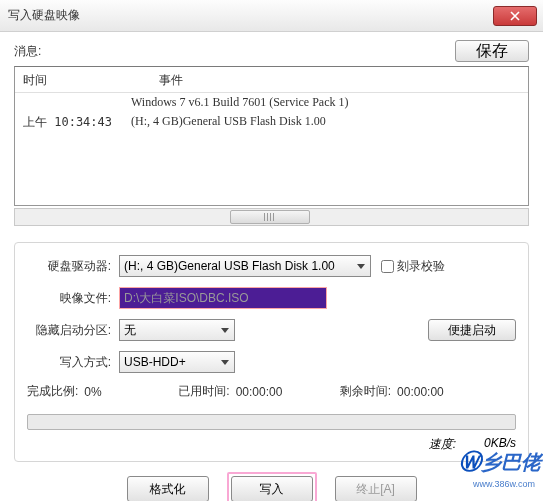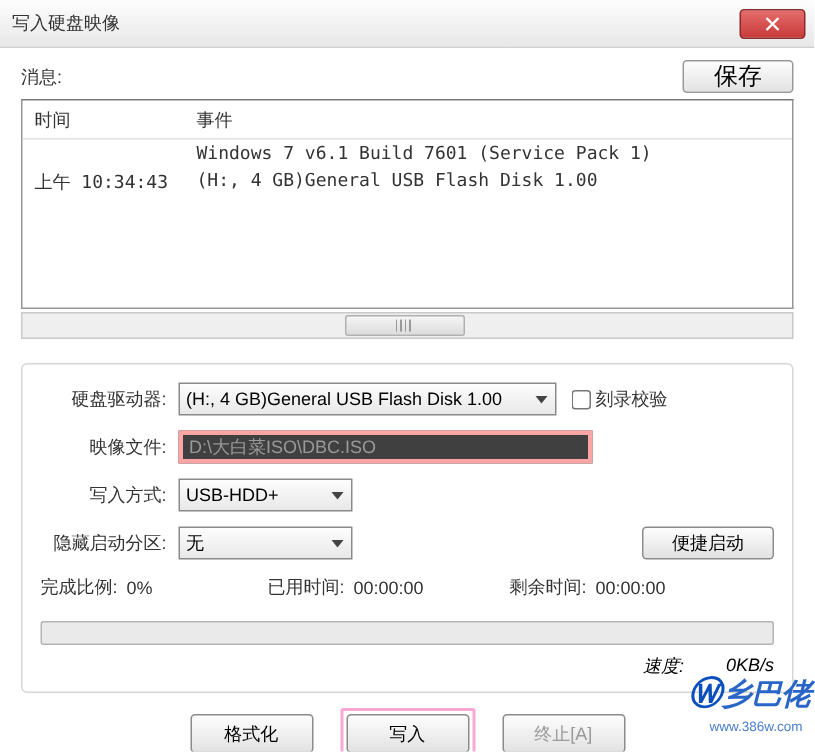--- a/index.html
+++ b/index.html
@@ -5,37 +5,37 @@
 * { box-sizing: border-box; margin: 0; padding: 0; }
 body { font-family: "Microsoft YaHei", SimSun, Arial, sans-serif; font-size: 12px; background: #fff; width: 543px; height: 501px; overflow: hidden; }
 .titlebar { height: 32px; background: linear-gradient(to bottom, #fdfdfd, #e8e8e8); border-bottom: 1px solid #d0d0d0; display: flex; align-items: center; padding-left: 8px; position: relative; }
 .titlebar .title { flex: 1; color: #333; }
 .close-btn { width: 44px; height: 20px; background: linear-gradient(to bottom, #e56c6c, #c93a3a); border: 1px solid #8a2a2a; border-radius: 3px; margin-right: 6px; display: flex; align-items: center; justify-content: center; color: #fff; font-weight: bold; font-size: 11px; cursor: pointer; }
 .content { padding: 8px 14px; }
 .msg-row { display: flex; align-items: center; margin-bottom: 4px; }
 .msg-label { flex: 1; color: #333; }
 .save-btn { width: 74px; height: 22px; background: linear-gradient(to bottom, #fdfdfd, #e2e2e2); border: 1px solid #999; border-radius: 3px; cursor: pointer; font-size: 16px; }
 .log-box { border: 1px solid #969696; border-top-color: #7a7a7a; height: 140px; background: #fff; padding: 2px 0; overflow: hidden; }
-.log-header { display: flex; border-bottom: 1px solid #e0e0e0; padding: 3px 8px; color: #333; }
+.log-header { display: flex; border-bottom: 1px solid #e0e0e0; padding: 3px 8px; color: #333; gap: 28px; }
 .log-header .col-time { width: 108px; }
 .log-row { display: flex; padding: 2px 8px; font-family: SimSun, monospace; color: #333; }
 .log-row .col-time { width: 108px; }
-.log-row .col-event { flex: 1; }
+.log-row .col-event { flex: 1; font-family: Liberation Serif, serif; }
 .scroll-track { height: 18px; background: #efefef; border: 1px solid #c9c9c9; position: relative; margin-top: 2px; }
 .scroll-thumb { position: absolute; left: 42%; top: 1px; width: 80px; height: 14px; background: linear-gradient(to bottom, #f5f5f5, #dcdcdc); border: 1px solid #b0b0b0; border-radius: 2px; }
 .scroll-thumb::after { content: ""; position: absolute; left: 50%; top: 2px; width: 12px; height: 8px; transform: translateX(-50%); background: repeating-linear-gradient(to right, #999 0 1px, transparent 1px 3px); }
 .group { border: 1px solid #d6d6d6; border-radius: 4px; padding: 12px 12px 8px 12px; margin-top: 16px; }
 .form-row { display: flex; align-items: center; margin-bottom: 10px; }
 .form-label { width: 92px; text-align: right; padding-right: 8px; color: #333; }
 .combo { height: 22px; border: 1px solid #8a8a8a; background: linear-gradient(to bottom, #fdfdfd, #e8e8e8); display: flex; align-items: center; padding: 0 4px; font-size: 12px; position: relative; cursor: pointer; }
 .combo::after { content: ""; position: absolute; right: 5px; top: 8px; border-left: 4px solid transparent; border-right: 4px solid transparent; border-top: 5px solid #444; }
 .combo-drive { width: 252px; }
 .combo-write { width: 116px; }
 .combo-hide { width: 116px; }
-.text-input { width: 276px; height: 22px; border: 3px solid #fca5a5; padding: 2px 4px; color: #999; background: #404040; font-size: 12px; }
+.text-input { width: 208px; height: 22px; border: 1px solid #fca5a5; padding: 2px 4px; color: #999; background: #4c1d95; font-size: 12px; }
 .checkbox-wrap { display: inline-flex; align-items: center; margin-left: 10px; color: #333; cursor: pointer; }
 .checkbox-wrap input { margin-right: 3px; }
 .btn { height: 22px; background: linear-gradient(to bottom, #fdfdfd, #e2e2e2); border: 1px solid #8a8a8a; border-radius: 3px; padding: 0 14px; font-size: 12px; cursor: pointer; }
 .btn-portable { margin-left: auto; width: 88px; }
 .status-row { display: flex; align-items: center; margin-top: 4px; color: #333; }
 .status-row .lbl { margin-right: 6px; }
 .status-row .val { margin-right: 24px; }
 .progress-row { margin-top: 14px; margin-bottom: 6px; }
 .progress-bar { height: 16px; border: 1px solid #b4b4b4; background: #eaeaea; border-radius: 2px; }
 .speed-row { display: flex; justify-content: flex-end; color: #000000; margin-top: 4px; gap: 28px; font-style: italic; }
@@ -93,31 +93,31 @@
       <label class="checkbox-wrap">
         <input type="checkbox" style="">
         <span>刻录校验</span>
       </label>
     </div>
     <div class="form-row">
       <span class="form-label">映像文件:</span>
       <input class="text-input" type="text" readonly="" value="D:\大白菜ISO\DBC.ISO" style="">
     </div>
     <div class="form-row">
-      <span class="form-label">写入方式:</span>
-      <div class="combo combo-write">
-        <span>USB-HDD+</span>
-      </div>
-    </div>
-    <div class="form-row">
       <span class="form-label">隐藏启动分区:</span>
       <div class="combo combo-hide">
         <span>无</span>
       </div>
       <button class="btn btn-portable">便捷启动</button>
+    </div>
+    <div class="form-row">
+      <span class="form-label">写入方式:</span>
+      <div class="combo combo-write">
+        <span>USB-HDD+</span>
+      </div>
     </div>
 
     <div class="status-row">
       <span class="lbl">完成比例:</span>
       <span class="val" style="width:70px">0%</span>
       <span class="lbl">已用时间:</span>
       <span class="val" style="width:80px">00:00:00</span>
       <span class="lbl">剩余时间:</span>
       <span class="val">00:00:00</span>
     </div>

